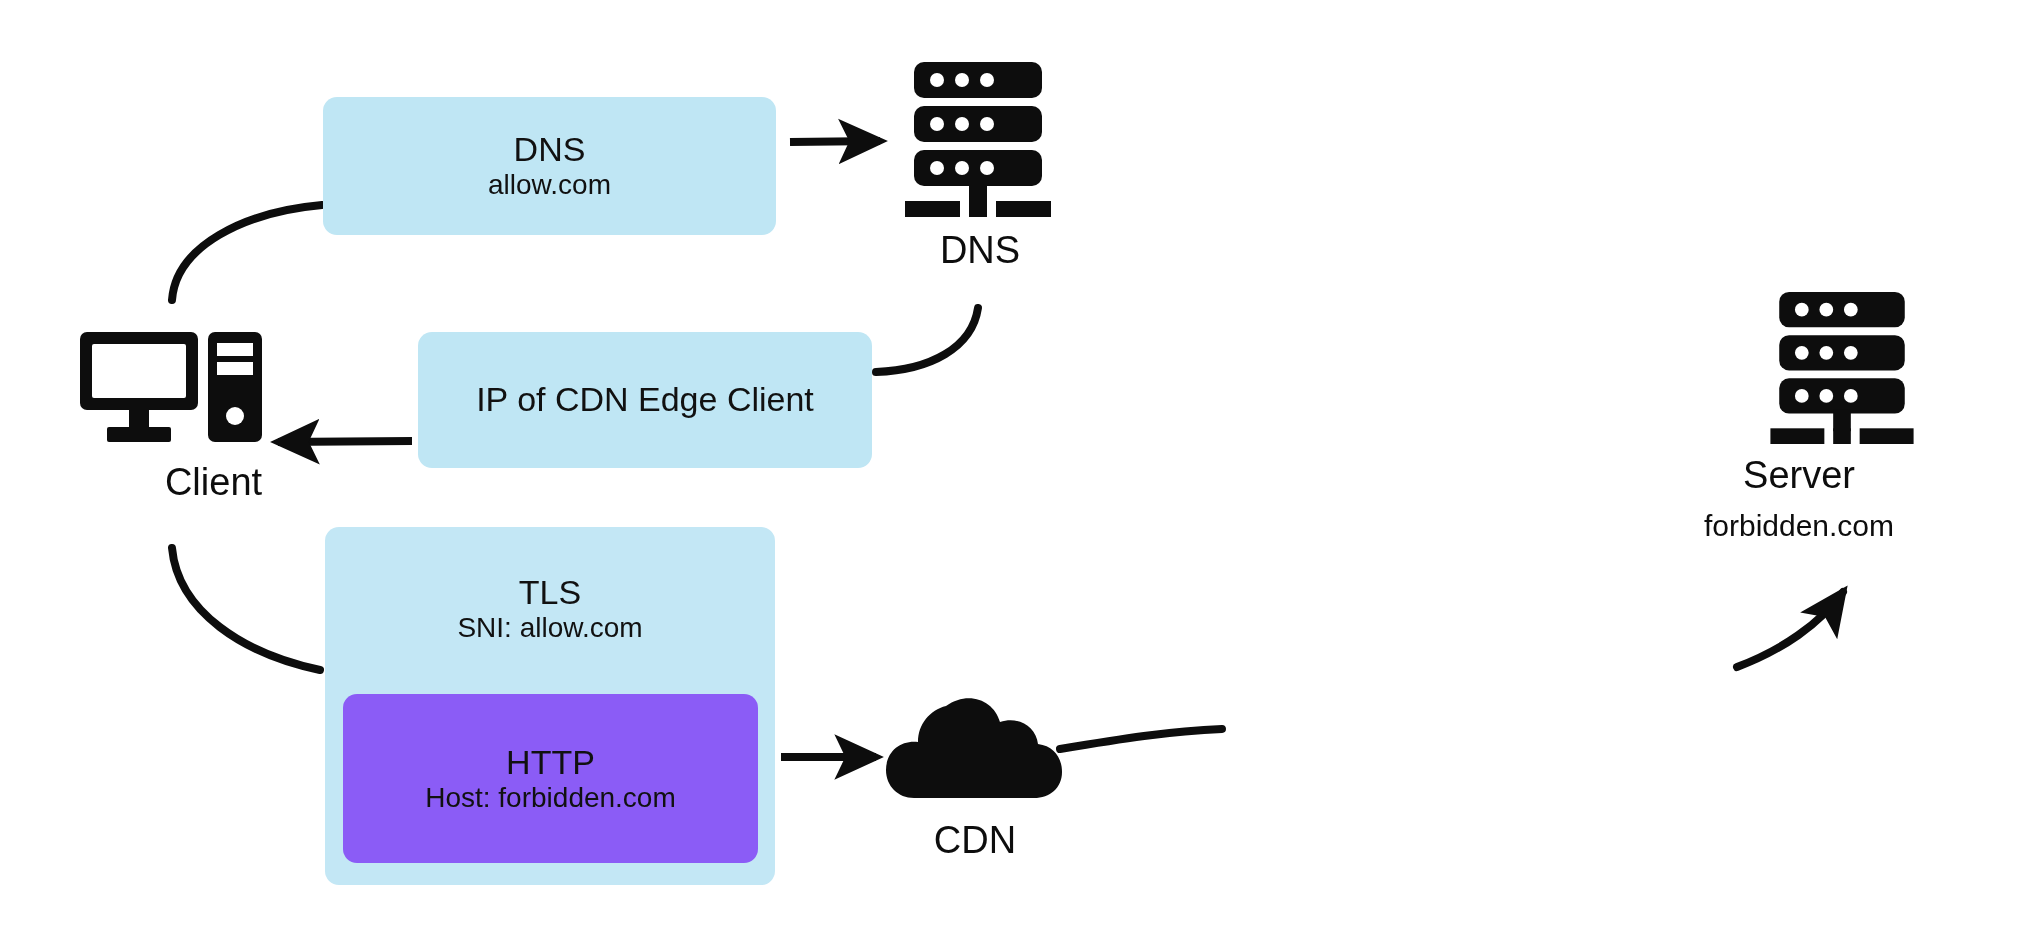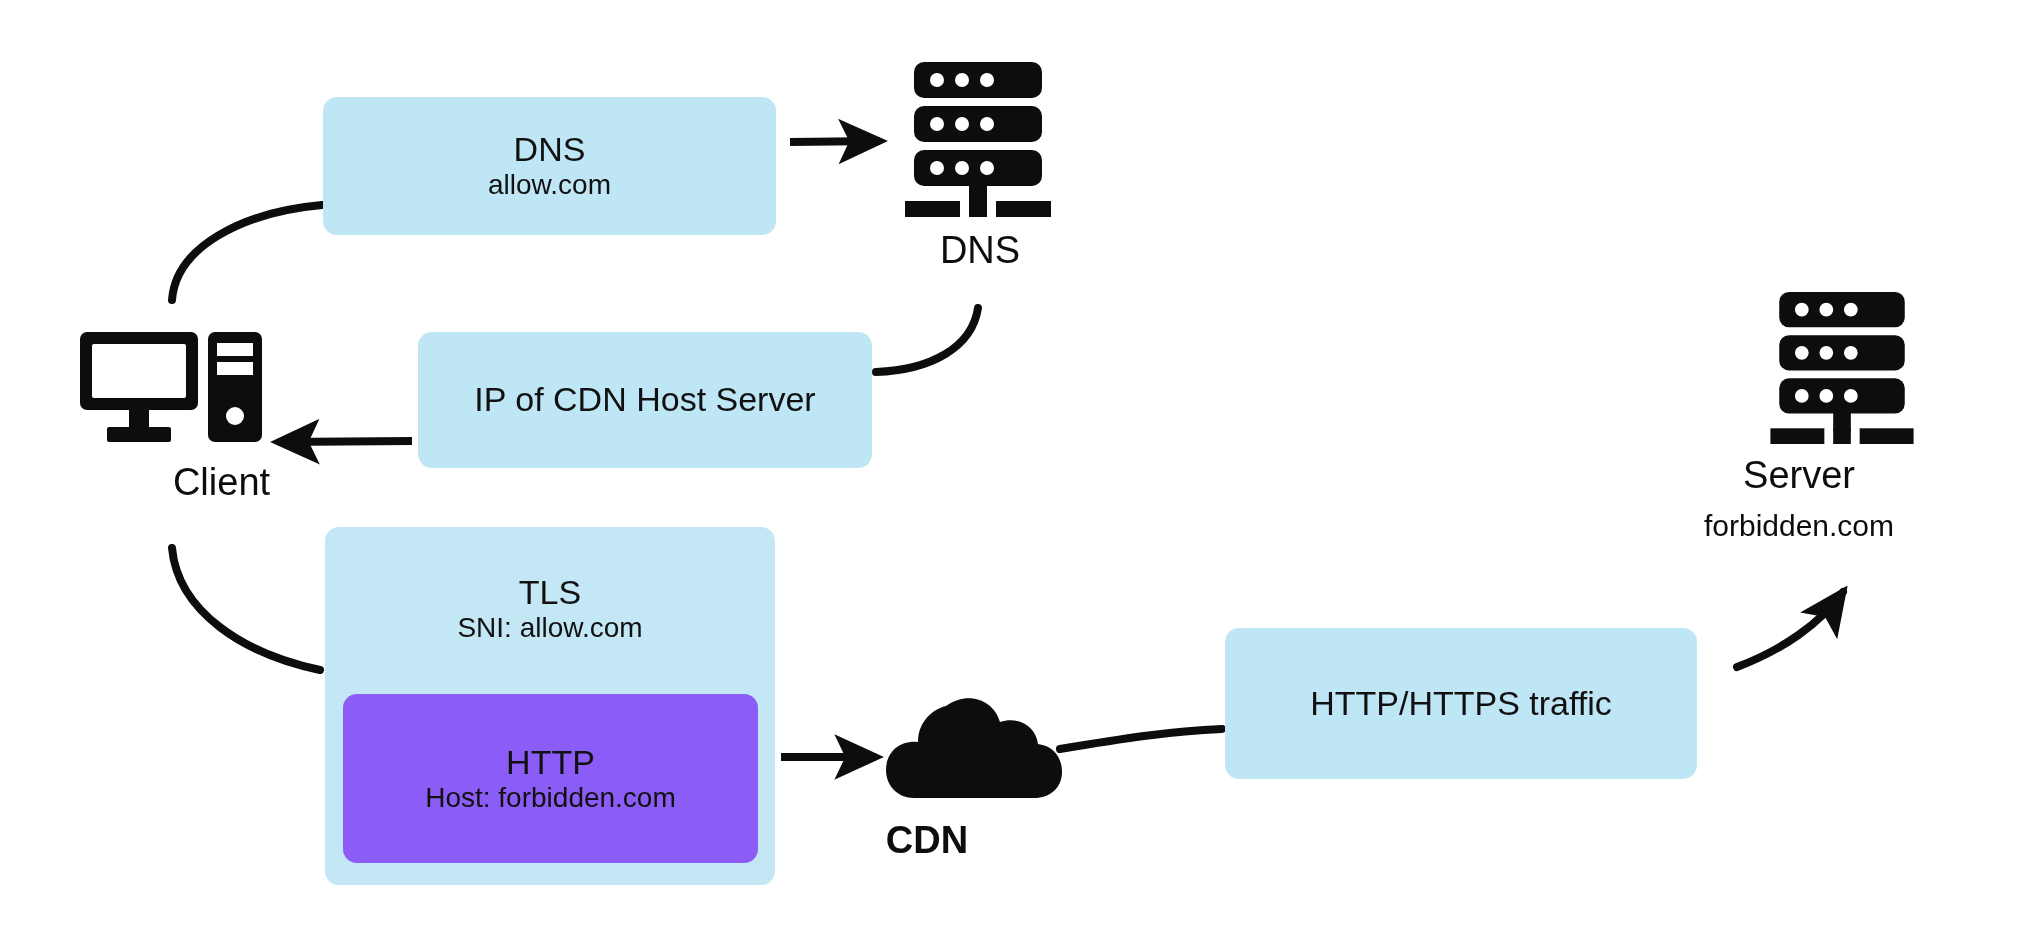--- a/index.html
+++ b/index.html
@@ -80,23 +80,23 @@
     font-size: 38px;
     line-height: 1.1;
     display: block;
   }
   .node-label .small {
     font-size: 30px;
     line-height: 1.15;
     display: block;
     margin-top: 12px;
   }
-  #label-client { left: 16px; top: 462px; width: 345px; padding-left: 33px; }
+  #label-client { left: 8px; top: 462px; width: 345px; padding-left: 33px; }
   #label-dns    { left: 830px; top: 230px; width: 300px; }
-  #label-cdn    { left: 777px; top: 820px; width: 300px; font-weight: bold; }
+  #label-cdn    { left: 825px; top: 820px; width: 300px; }
   #label-server { left: 1644px; top: 455px; width: 310px; }
 
   .icon {
     position: absolute;
   }
   #icon-dns-server  { left: 905px; top: 62px;  width: 146px; height: 155px; }
   #icon-server      { left: 1766px; top: 292px; width: 152px; height: 152px; }
   #icon-client      { left: 78px;  top: 330px; width: 190px; height: 120px; }
   #icon-cloud       { left: 886px; top: 694px; width: 176px; height: 106px; }
 
@@ -135,36 +135,33 @@
 
     <path d="M 1737 667 C 1782 650 1820 624 1843 592" fill="none" stroke="#0d0d0d" stroke-width="8" stroke-linecap="round" marker-end="url(#arrow)"></path>
   </svg>
 
   <div class="box" id="box-dns">
     <div class="title">DNS</div>
     <div class="sub">allow.com</div>
   </div>
 
   <div class="box" id="box-ip">
-    <div class="single">IP of CDN Host Server</div>
+    <div class="single">IP of CDN Edge Client</div>
   </div>
 
   <div class="box" id="box-tls">
     <div class="title">TLS</div>
     <div class="sub">SNI: allow.com</div>
   </div>
 
   <div class="box" id="box-http">
     <div class="title">HTTP</div>
     <div class="sub">Host: forbidden.com</div>
   </div>
 
-  <div class="box" id="box-traffic">
-    <div class="single">HTTP/HTTPS traffic</div>
-  </div>
 
   <svg class="icon" id="icon-client" viewBox="0 0 190 120" xmlns="http://www.w3.org/2000/svg">
 
     <rect x="2" y="2" width="118" height="78" rx="7" ry="7" fill="#0d0d0d"></rect>
     <rect x="14" y="14" width="94" height="54" rx="2" ry="2" fill="#ffffff"></rect>
 
     <rect x="51" y="80" width="20" height="17" fill="#0d0d0d"></rect>
     <rect x="29" y="97" width="64" height="15" rx="2" ry="2" fill="#0d0d0d"></rect>
 
     <rect x="130" y="2" width="54" height="110" rx="7" ry="7" fill="#0d0d0d"></rect>

